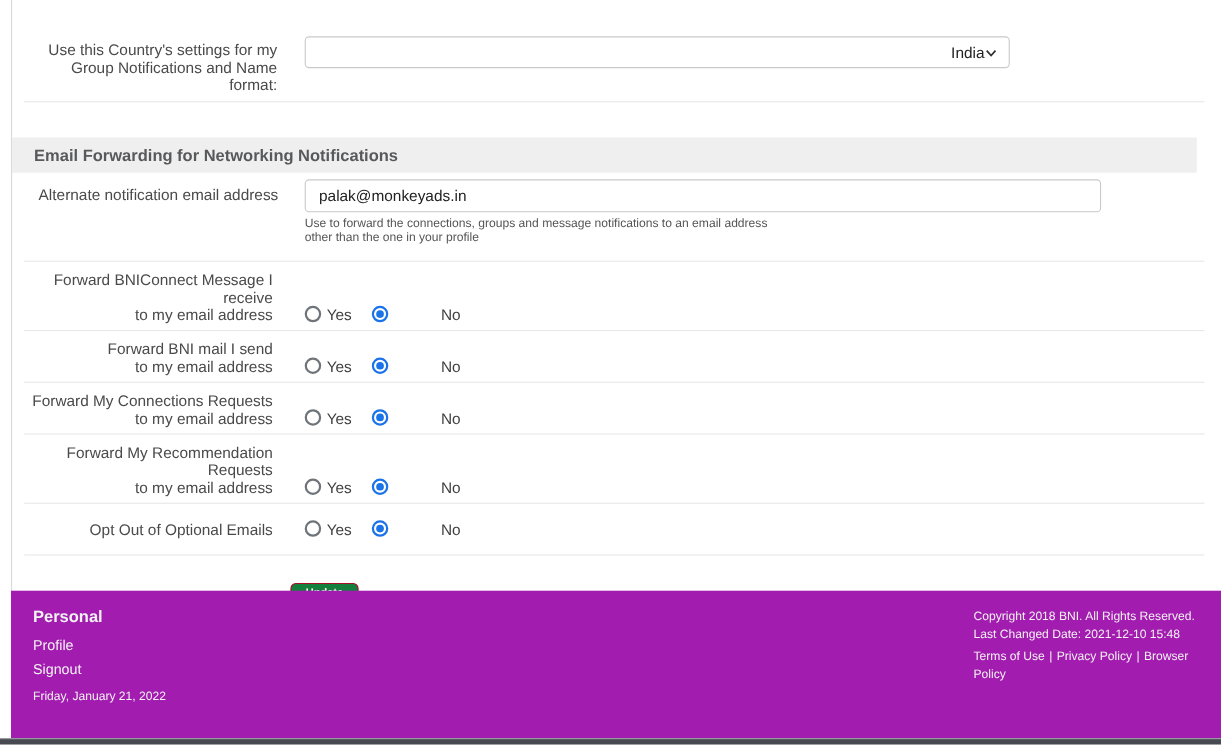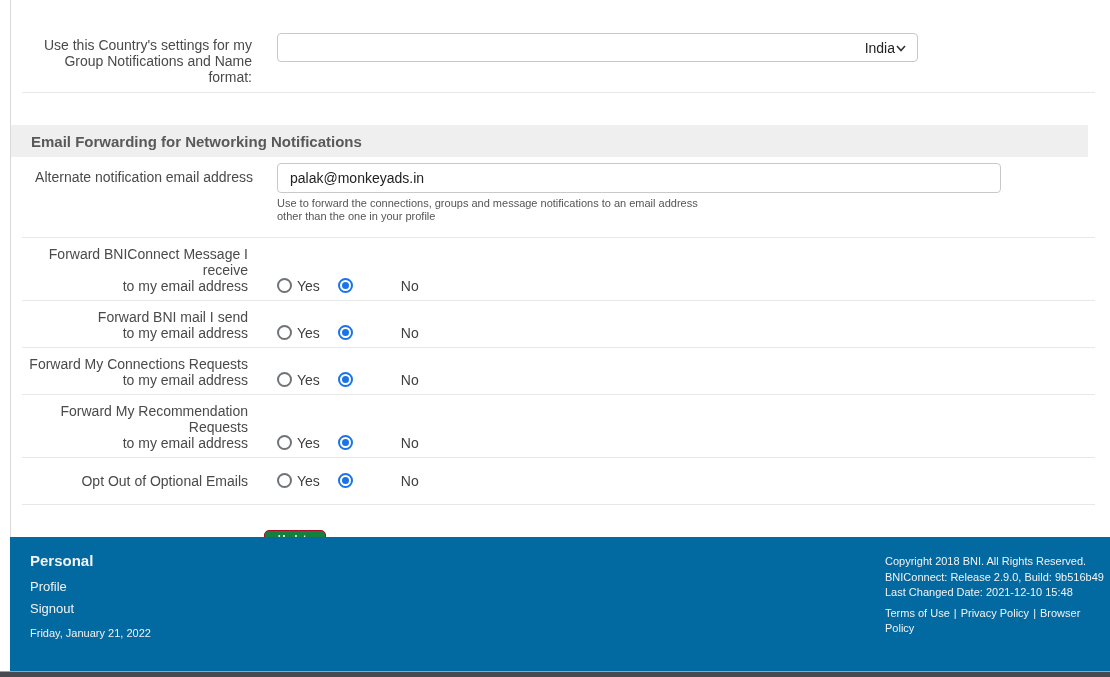--- a/index.html
+++ b/index.html
@@ -87,21 +87,21 @@
   .update-btn {
     position:absolute; left:264px; top:530px;
     background:#15803d; color:#fff; font-weight:bold; font-size:10px;
     border:1px solid #a60f28; border-radius:5px; padding:3px 13px 4px;
     font-family:"Liberation Sans", sans-serif; cursor:pointer;
   }
 
   
   .footer {
     position:absolute; left:10px; top:537px; width:1100px; height:134px;
-    background:#0369a1; color:#f2f2f2;
+    background:#a21caf; color:#f2f2f2;
   }
   .footer-heading { position:absolute; left:20px; top:15px; font-size:15px; font-weight:bold; }
   .footer-link { position:absolute; left:20px; font-size:13px; color:#f2f2f2; text-decoration:none; cursor:pointer; }
   .footer-link.profile { top:42px; }
   .footer-link.signout { top:64px; }
   .footer-date { position:absolute; left:20px; top:90px; font-size:11px; }
   .footer-right { position:absolute; left:855px; top:17px; font-size:11px; line-height:15.5px;margin-left:20px; }
   .legal-links { margin-top:5px; }
   .legal-links a { color:#f2f2f2; text-decoration:none; cursor:pointer; }
   .legal-sep { margin:0 4px; }
@@ -196,20 +196,19 @@
 
 <button class="update-btn">Update</button>
 
 <div class="footer">
   <div class="footer-heading">Personal</div>
   <a class="footer-link profile">Profile</a>
   <a class="footer-link signout">Signout</a>
   <div class="footer-date">Friday, January 21, 2022</div>
   <div class="footer-right">
     <div>Copyright 2018 BNI. All Rights Reserved.</div>
-    <div>BNIConnect: Release 2.9.0, Build: 9b516b49</div>
     <div>Last Changed Date: 2021-12-10 15:48</div>
     <div class="legal-links">
       <a>Terms of Use</a><span class="legal-sep">|</span><a>Privacy Policy</a><span class="legal-sep">|</span><a>Browser Policy</a>
     </div>
   </div>
 </div>
 <div class="bottom-strip"></div>
 
 </body></html>

